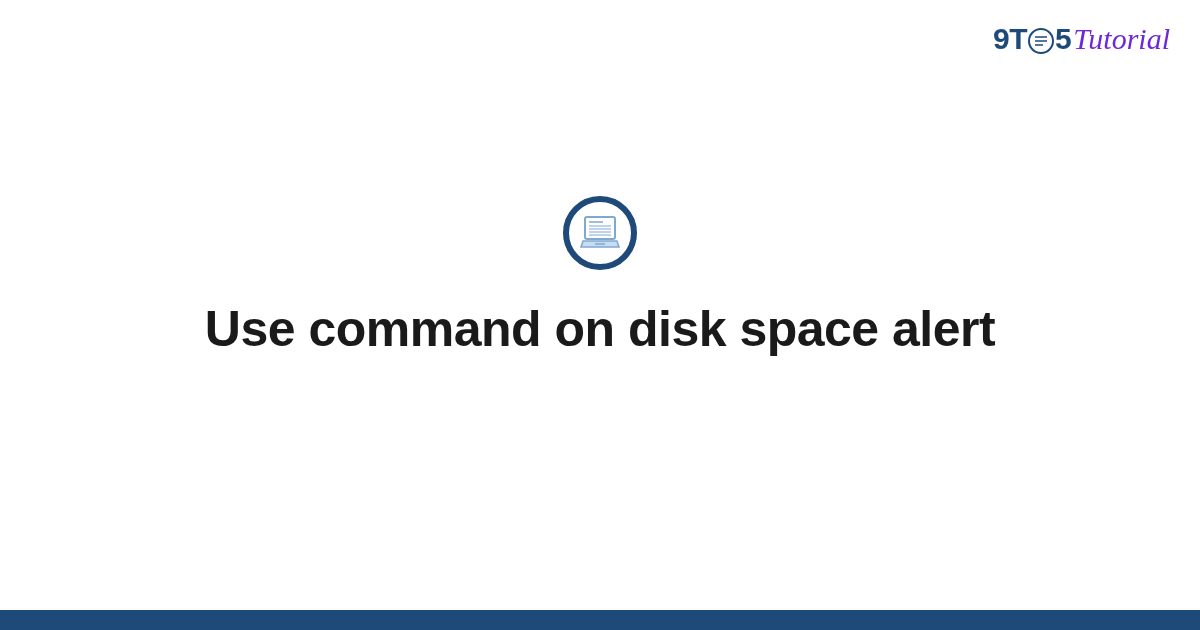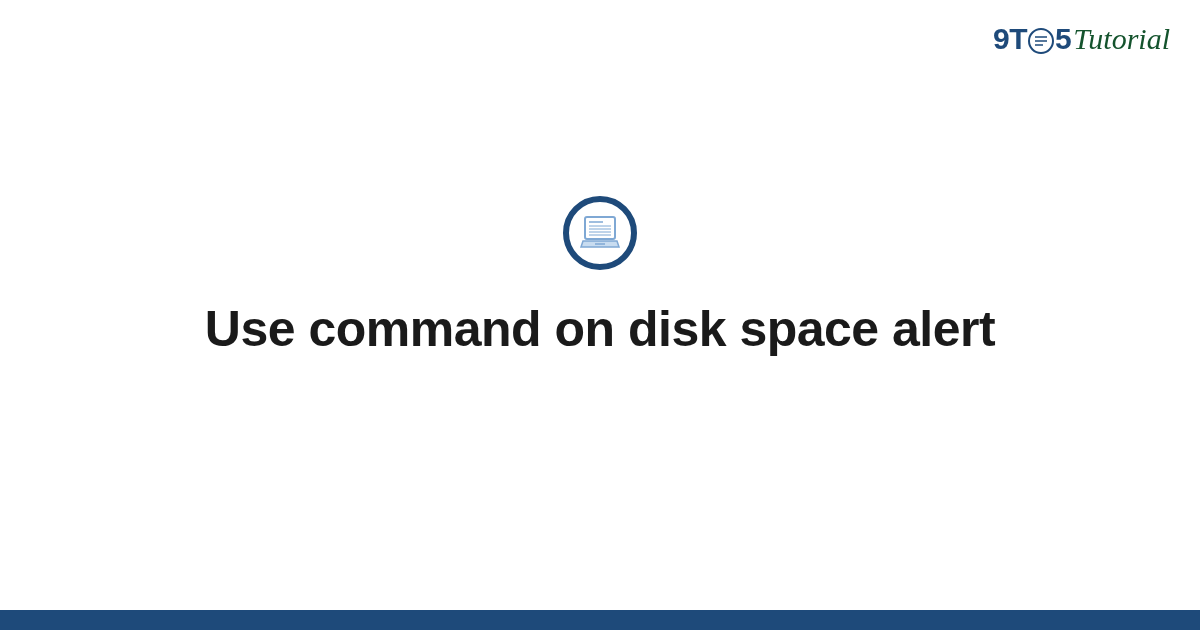--- a/index.html
+++ b/index.html
@@ -45,21 +45,21 @@
     .logo-5 {
       font-size: 30px;
       font-weight: 600;
       color: #1e4a7a;
       letter-spacing: -0.5px;
     }
     .logo-tutorial {
       font-size: 30px;
       font-weight: 400;
       font-style: italic;
-      color: #14532d;
+      color: #6d28d9;
       font-family: Georgia, serif;
       margin-left: 2px;
     }
     .main-content {
       display: flex;
       flex-direction: column;
       align-items: center;
       justify-content: center;
       width: 100%;
       height: 100%;

